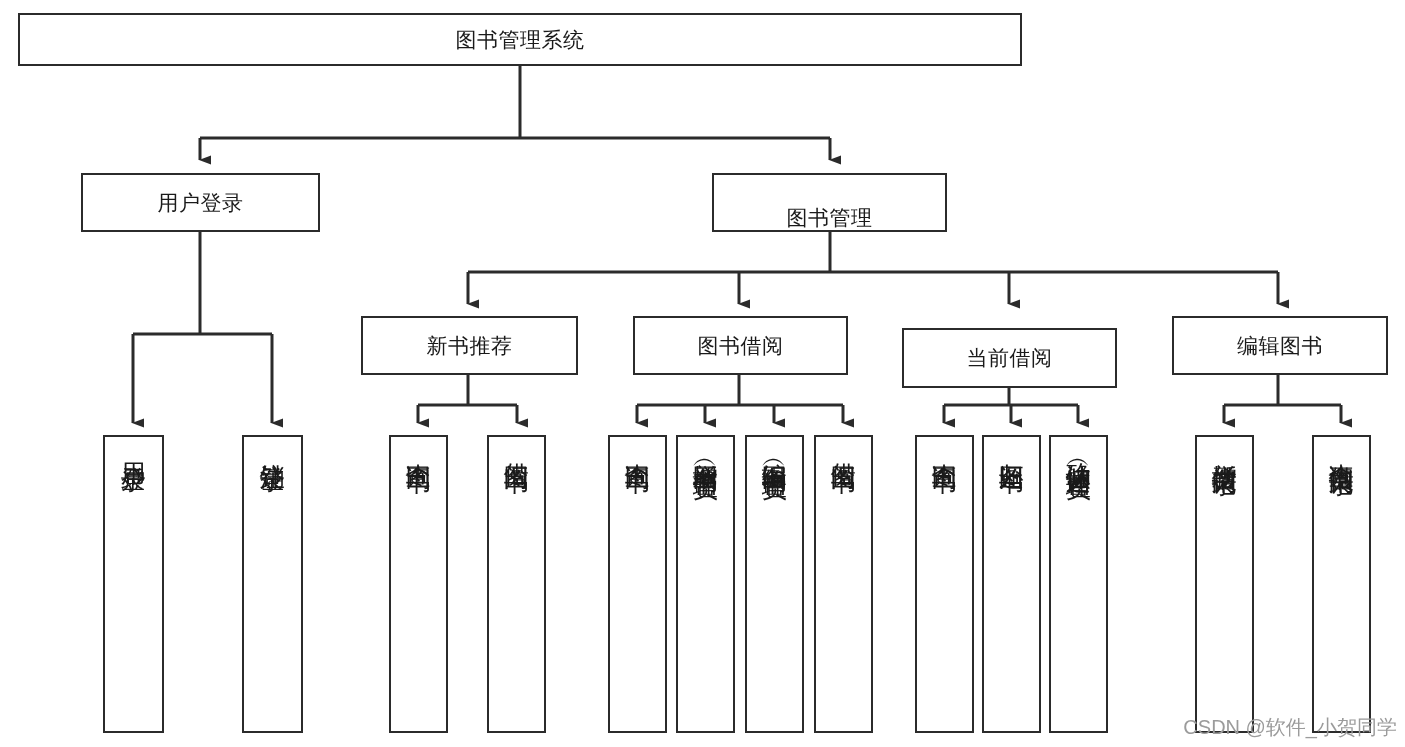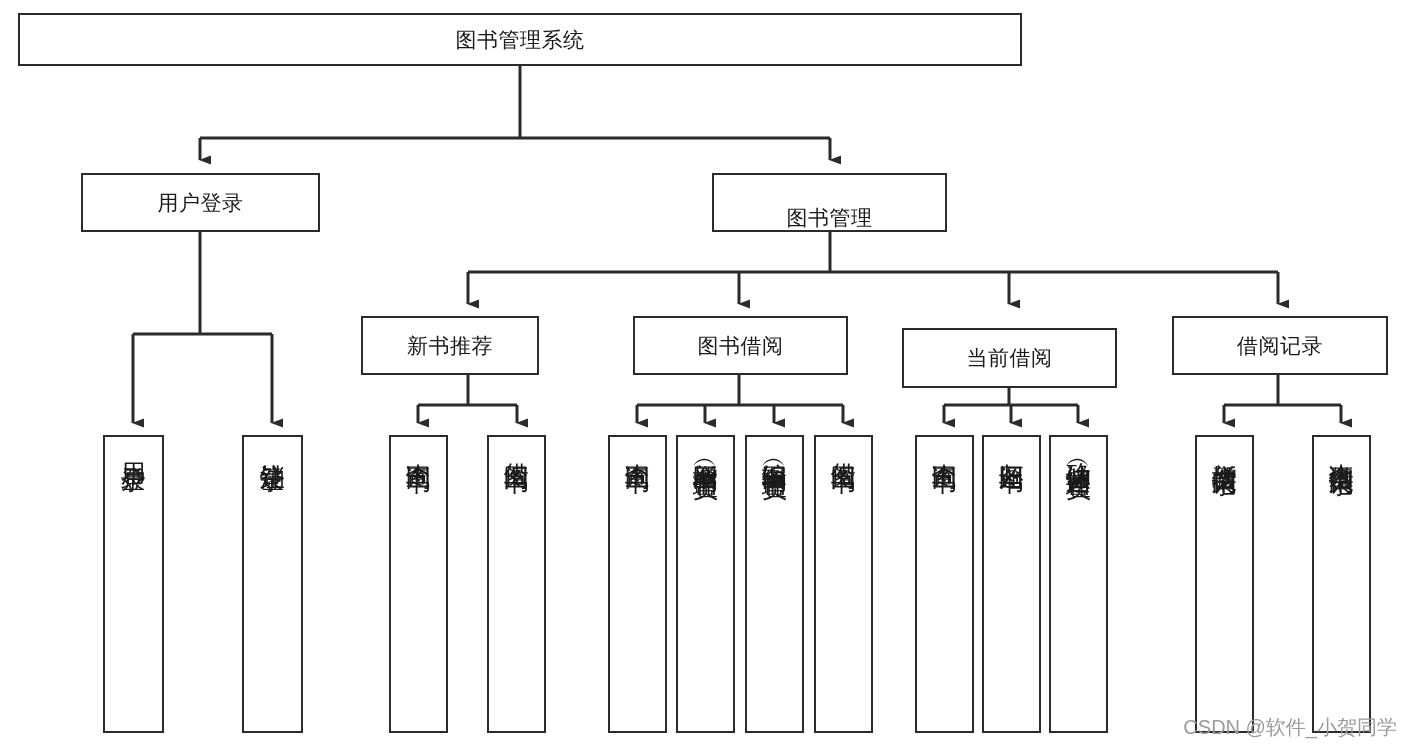--- a/index.html
+++ b/index.html
@@ -129,31 +129,31 @@
     <span class="label">图书管理系统</span>
   </div>
 
   <div class="node horizontal" style="left:81px; top:173px; width:239px; height:59px;">
     <span class="label">用户登录</span>
   </div>
   <div class="node horizontal" style="left:712px; top:173px; width:235px; height:59px;align-items:flex-end;">
     <span class="label">图书管理</span>
   </div>
 
-  <div class="node horizontal" style="left:361px; top:316px; width:178px; height:59px;">
+  <div class="node horizontal" style="left:361px; top:316px; width:217px; height:59px;">
     <span class="label">新书推荐</span>
   </div>
   <div class="node horizontal" style="left:633px; top:316px; width:215px; height:59px;">
     <span class="label">图书借阅</span>
   </div>
   <div class="node horizontal" style="left:902px; top:328px; width:215px; height:60px;align-items:center;">
     <span class="label">当前借阅</span>
   </div>
   <div class="node horizontal" style="left:1172px; top:316px; width:216px; height:59px;">
-    <span class="label">借阅记录</span>
+    <span class="label">编辑图书</span>
   </div>
 
   <div class="node vertical" style="left:103px; top:435px; width:61px; height:298px;">
     <span class="label">用户登录</span>
   </div>
   <div class="node vertical" style="left:242px; top:435px; width:61px; height:298px;">
     <span class="label">注销登录</span>
   </div>
 
   <div class="node vertical" style="left:389px; top:435px; width:59px; height:298px;">

